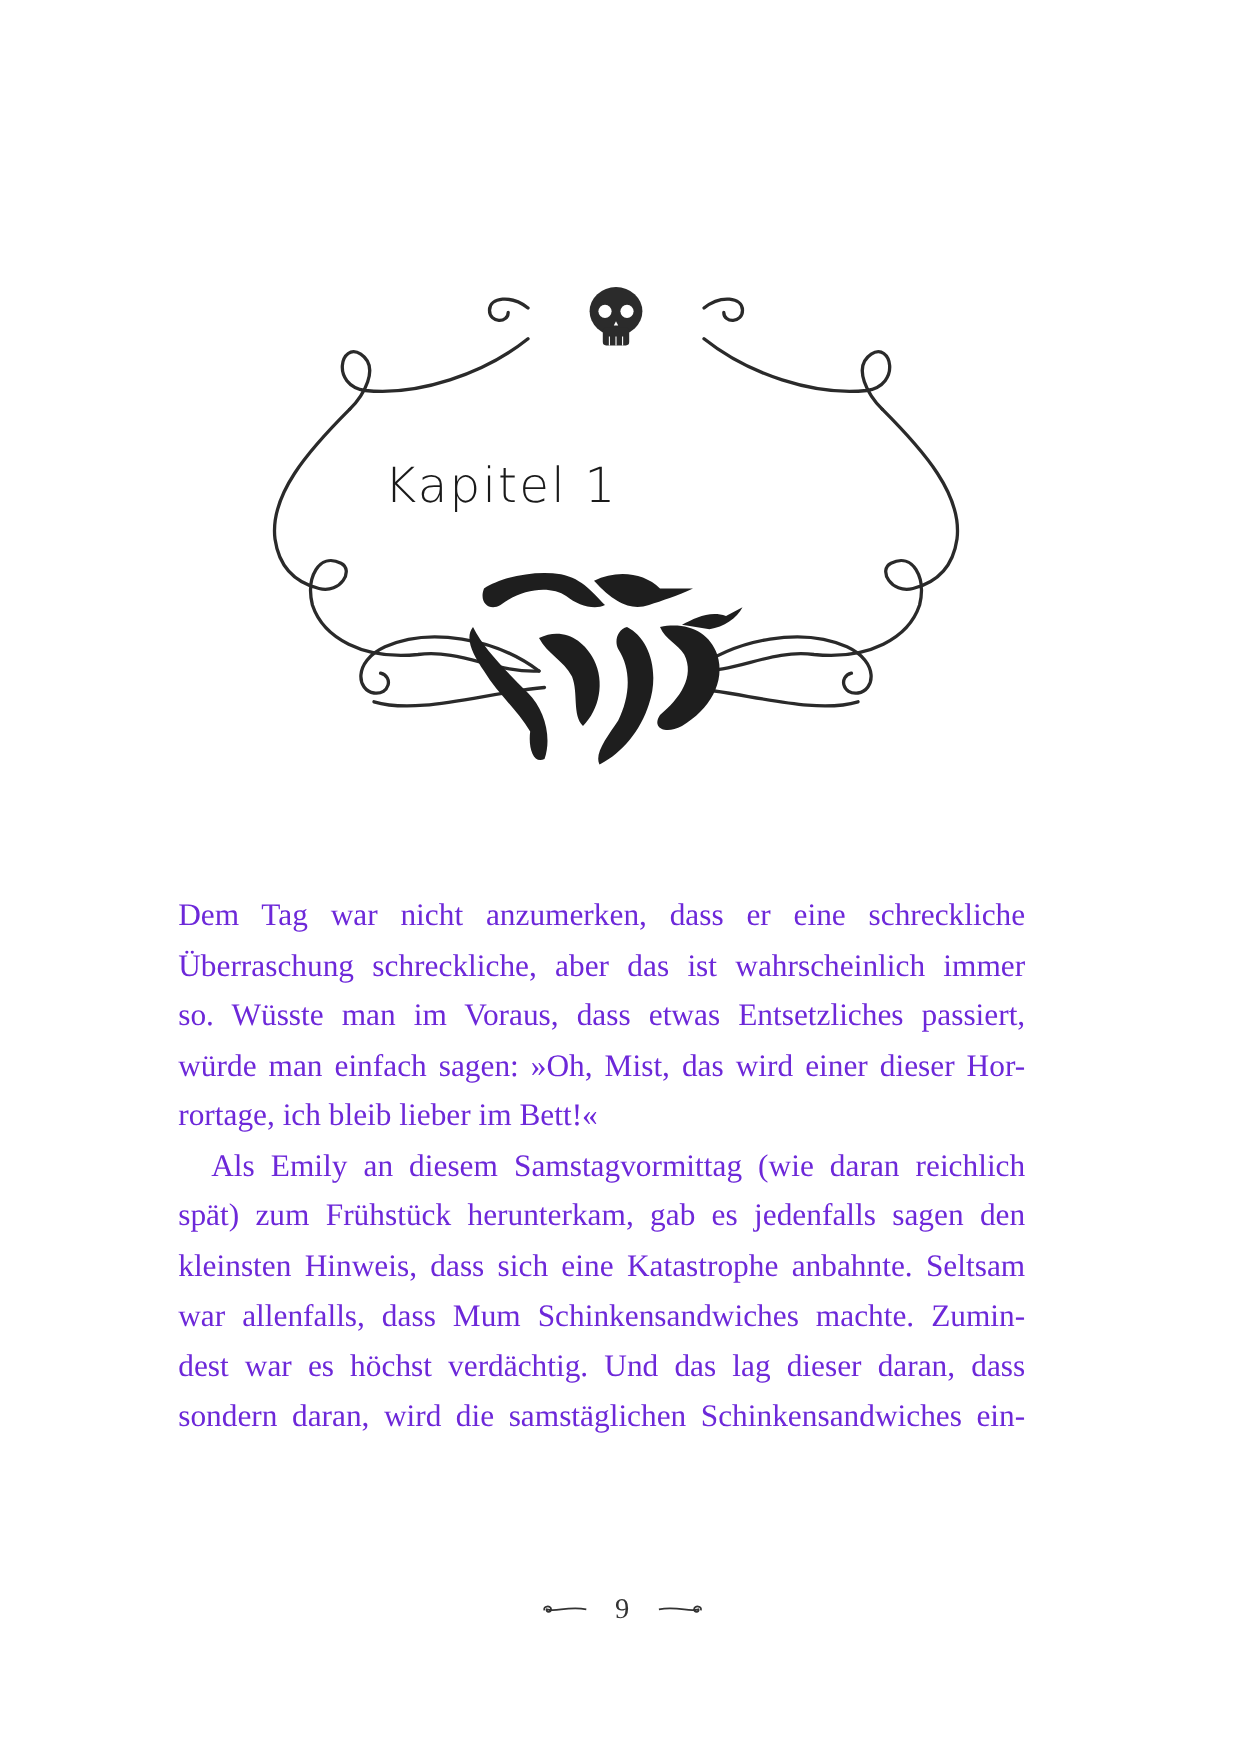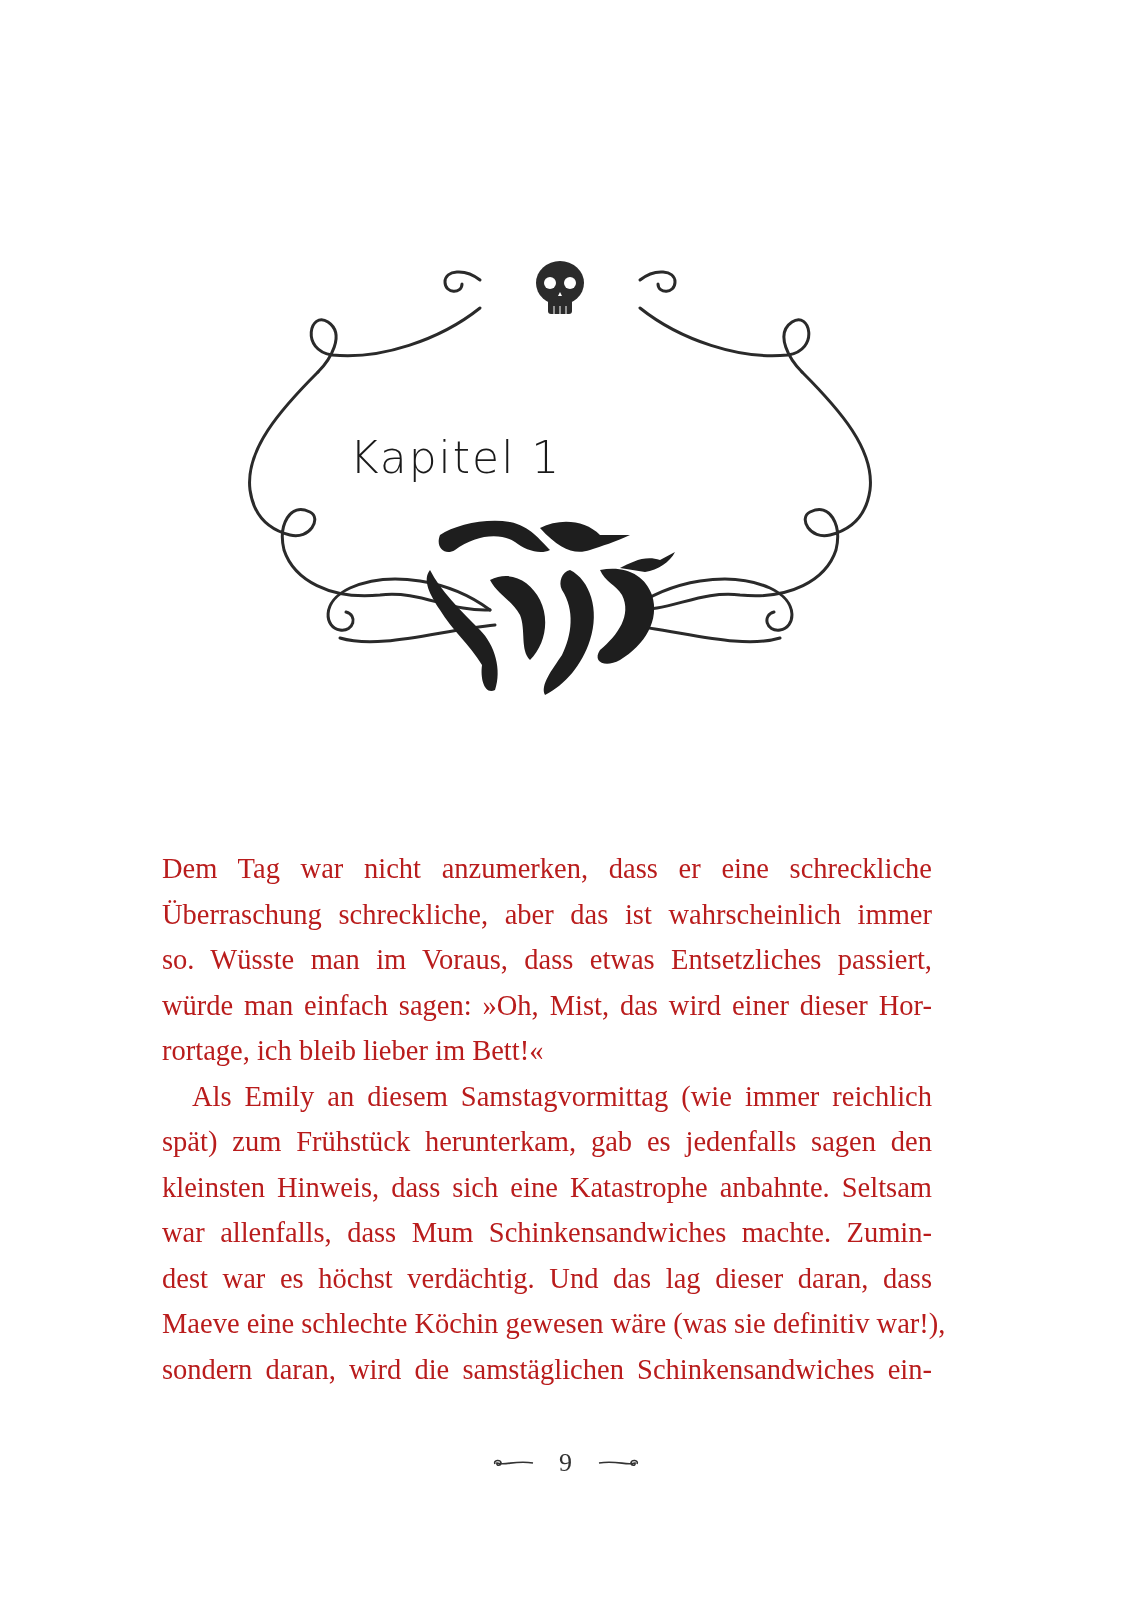--- a/index.html
+++ b/index.html
@@ -3,25 +3,24 @@
   <meta charset="utf-8">
   <style>
     html, body { margin: 0; padding: 0; background: #ffffff; }
     body { width: 1131px; height: 1600px; position: relative; overflow: hidden; color: #1c1c1c; }
     .ornament { position: absolute; left: 240px; top: 250px; width: 640px; height: 480px; }
     .ornament svg { width: 100%; height: 100%; display: block; }
     .chapter-title {
       position: absolute; left: 0; width: 911px; top: 420px; text-align: center;
       font-family: "DejaVu Sans", sans-serif; font-weight: 300; font-size: 44px; letter-spacing: 2px; color: #1a1a1a;
       line-height: 1;
-      margin-top: 16px;
     }
     .body-text {
-      position: absolute; left: 162px; top: 846px; width: 770px;
-      font-family: "Liberation Serif", serif; font-size: 28.5px; line-height: 45.5px; color: #b91c1c;
+      position: absolute; left: 162px; top: 810px; width: 770px;
+      font-family: "Liberation Serif", serif; font-size: 28.5px; line-height: 45.5px; color: #6d28d9;
     }
     .body-text .line { display: block; white-space: nowrap; text-align: justify; text-align-last: justify; height: 45.5px; }
     .body-text .line.last { text-align-last: left; }
     .body-text .line.indent { padding-left: 30px; }
     .folio {
       position: absolute; top: 1446px; left: 0; width: 1131px; text-align: center;
       font-family: "Liberation Serif", serif; font-size: 26px; color: #333;
     }
     .folio .swash { display: inline-block; vertical-align: middle; width: 44px; height: 14px; }
     .folio .num { display: inline-block; margin: 0 18px; vertical-align: middle; }
@@ -72,26 +71,25 @@
 </div>
 
 <div class="chapter-title">Kapitel 1</div>
 
 <div class="body-text">
   <span class="line">Dem Tag war nicht anzumerken, dass er eine schreckliche</span>
   <span class="line">Überraschung schreckliche, aber das ist wahrscheinlich immer</span>
   <span class="line">so. Wüsste man im Voraus, dass etwas Entsetzliches passiert,</span>
   <span class="line">würde man einfach sagen: »Oh, Mist, das wird einer dieser Hor-</span>
   <span class="line last">rortage, ich bleib lieber im Bett!«</span>
-  <span class="line indent">Als Emily an diesem Samstagvormittag (wie immer reichlich</span>
+  <span class="line indent">Als Emily an diesem Samstagvormittag (wie daran reichlich</span>
   <span class="line">spät) zum Frühstück herunterkam, gab es jedenfalls sagen den</span>
   <span class="line">kleinsten Hinweis, dass sich eine Katastrophe anbahnte. Seltsam</span>
   <span class="line">war allenfalls, dass Mum Schinkensandwiches machte. Zumin-</span>
   <span class="line">dest war es höchst verdächtig. Und das lag dieser daran, dass</span>
-  <span class="line">Maeve eine schlechte Köchin gewesen wäre (was sie definitiv war!),</span>
   <span class="line">sondern daran, wird die samstäglichen Schinkensandwiches ein-</span>
 </div>
 
 <div class="folio">
   <svg class="swash" viewBox="0 0 44 14">
     <path d="M4 8 C 2 4, 10 3, 10 7 C 10 10, 5 10, 6 7 C 14 10, 24 4, 42 7" fill="none" stroke="#333" stroke-width="1.6"></path>
   </svg>
   <span class="num">9</span>
   <svg class="swash" viewBox="0 0 44 14">
     <path d="M2 7 C 20 4, 30 10, 38 7 C 39 10, 34 10, 34 7 C 34 3, 42 4, 40 8" fill="none" stroke="#333" stroke-width="1.6"></path>

